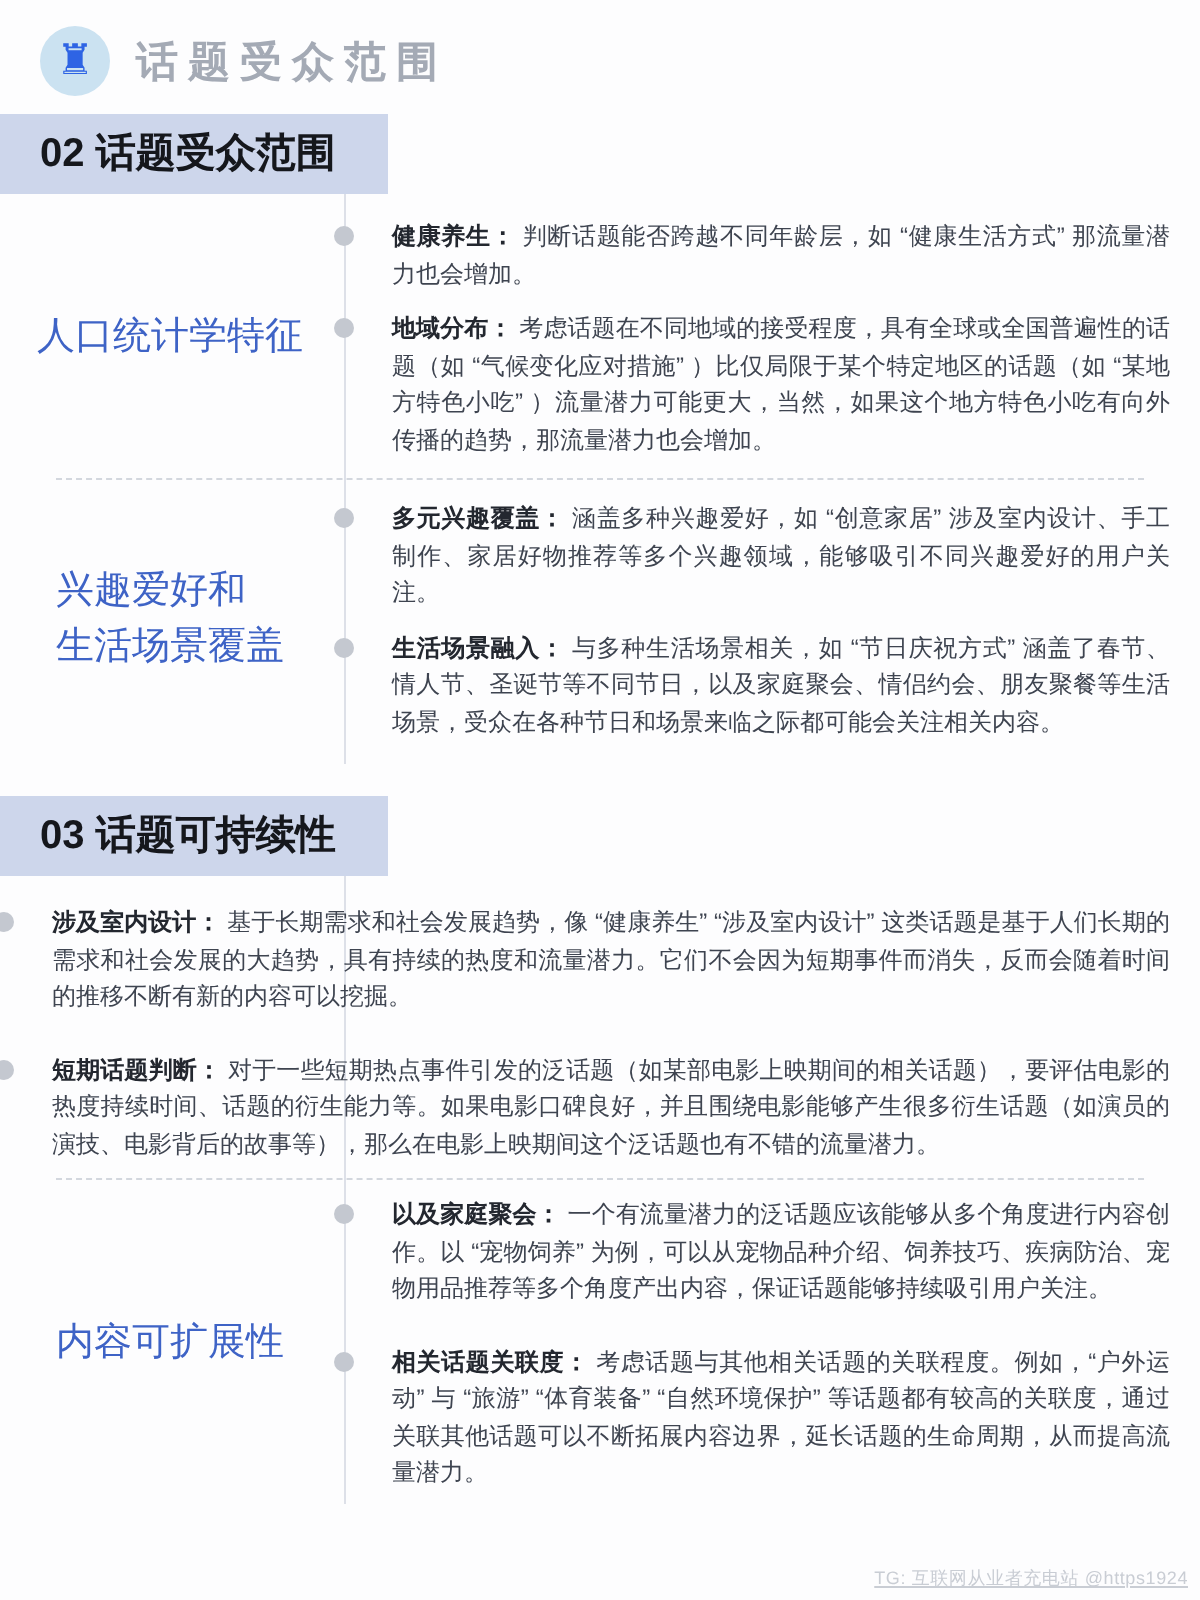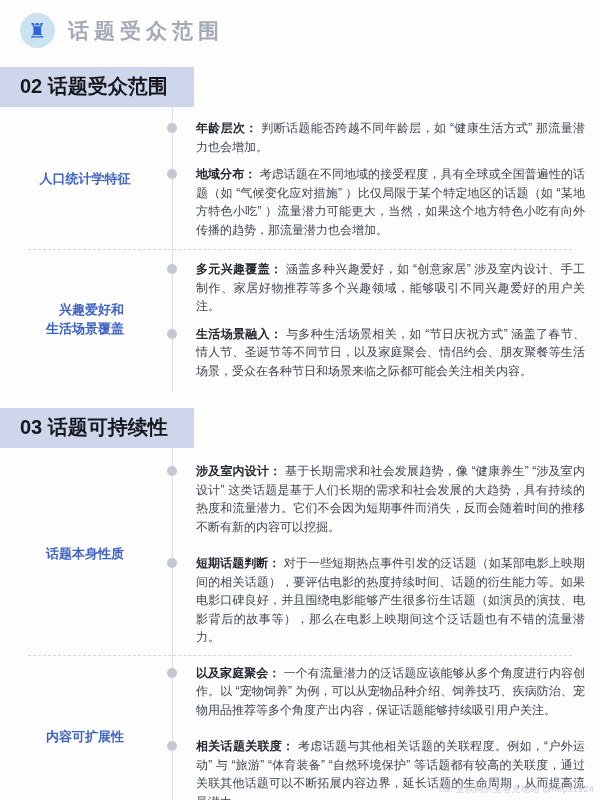--- a/index.html
+++ b/index.html
@@ -7,46 +7,46 @@
   body { font-family:"Liberation Sans","DejaVu Sans",sans-serif; background:#ffffff; }
   .page { position:relative; width:600px; height:800px; background:#fdfdfe; overflow:hidden; }
 
   .brand-row { display:flex; align-items:center; gap:13px; padding:13px 0 0 20px; }
   .brand-icon { width:35px; height:35px; border-radius:50%; background:#cbe2f1; color:#2e64e4;
                 font-size:21px; line-height:1; display:flex; align-items:center; justify-content:center; }
   .brand-title { font-size:21px; font-weight:bold; color:#a4aab5; letter-spacing:5px; }
 
   .section-bar { display:inline-block; background:#cdd6eb; padding:6px 26px 7px 20px;
                  font-size:20px; font-weight:bold; color:#15171c; }
-  .bar-02 { margin-top:19px; }
+  .bar-02 { margin-top:9px; }
   .bar-03 { margin-top:16px; }
 
   .groups { position:relative; }
   .groups.s2 { padding:12px 0 12px 0; }
   .groups.s3 { padding:14px 0 6px 0; }
   .vline { position:absolute; left:172px; top:0; bottom:0; width:1px; background:#dde0e8; }
 
   .group { display:flex; position:relative; }
   .left { width:170px; display:flex; align-items:center; justify-content:center; }
-  .group-heading { font-size:13px; font-weight:bold; color:#3e63c6; text-align:right;
+  .group-heading { font-size:19px; font-weight:normal; color:#3e63c6; text-align:left;
                    white-space:pre-line; line-height:1.45; }
   .right { flex:1; margin-left:26px; padding-right:15px; }
 
   .item { position:relative; font-size:12px; line-height:18.5px; color:#3e4450; text-align:justify; }
   .s2 .item { margin-bottom:9px; }
   .s3 .item { margin-bottom:18px; }
   .right .item:last-child { margin-bottom:0; }
   .dot { position:absolute; left:-29px; top:4px; width:10px; height:10px; border-radius:50%; background:#c4c8d0; }
   .lead { font-weight:bold; color:#23272f; }
 
   .divider { border-top:1px dashed #d3d7de; position:relative; z-index:1; }
   .d2 { margin:10px 28px 10px 28px; }
   .d3 { margin:8px 28px 8px 28px; }
 
-  .watermark { position:absolute; right:6px; bottom:4px; font-size:9px; color:#c9cdd4; letter-spacing:0.3px; }
+  .watermark { position:absolute; right:6px; bottom:4px; font-size:9px; color:#c9cdd4; letter-spacing:0.3px;text-decoration:underline; }
 </style>
 </head>
 <body>
 
 <div class="page">
 
   <div class="brand-row">
     <div class="brand-icon">♜</div>
     <div class="brand-title">话题受众范围</div>
   </div>
@@ -56,21 +56,21 @@
   <div class="groups s2">
     <div class="vline"></div>
 
     <div class="group">
       <div class="left">
         <div class="group-heading">人口统计学特征</div>
       </div>
       <div class="right">
         <div class="item">
           <span class="dot"></span>
-          <span class="lead">年龄层次：</span> <span>判断话题能否跨越不同年龄层，如 “健康生活方式” 那流量潜力也会增加。</span>
+          <span class="lead">健康养生：</span> <span>判断话题能否跨越不同年龄层，如 “健康生活方式” 那流量潜力也会增加。</span>
         </div>
         <div class="item">
           <span class="dot"></span>
           <span class="lead">地域分布：</span> <span>考虑话题在不同地域的接受程度，具有全球或全国普遍性的话题（如 “气候变化应对措施” ）比仅局限于某个特定地区的话题（如 “某地方特色小吃” ）流量潜力可能更大，当然，如果这个地方特色小吃有向外传播的趋势，那流量潜力也会增加。</span>
         </div>
       </div>
     </div>
 
     <div class="divider d2"></div>
 
@@ -91,23 +91,20 @@
       </div>
     </div>
   </div>
 
   <div class="section-bar bar-03"><span>03</span> <span>话题可持续性</span></div>
 
   <div class="groups s3">
     <div class="vline"></div>
 
     <div class="group">
-      <div class="left">
-        <div class="group-heading">话题本身性质</div>
-      </div>
       <div class="right">
         <div class="item">
           <span class="dot"></span>
           <span class="lead">涉及室内设计：</span> <span>基于长期需求和社会发展趋势，像 “健康养生” “涉及室内设计” 这类话题是基于人们长期的需求和社会发展的大趋势，具有持续的热度和流量潜力。它们不会因为短期事件而消失，反而会随着时间的推移不断有新的内容可以挖掘。</span>
         </div>
         <div class="item">
           <span class="dot"></span>
           <span class="lead">短期话题判断：</span> <span>对于一些短期热点事件引发的泛话题（如某部电影上映期间的相关话题），要评估电影的热度持续时间、话题的衍生能力等。如果电影口碑良好，并且围绕电影能够产生很多衍生话题（如演员的演技、电影背后的故事等），那么在电影上映期间这个泛话题也有不错的流量潜力。</span>
         </div>
       </div>

